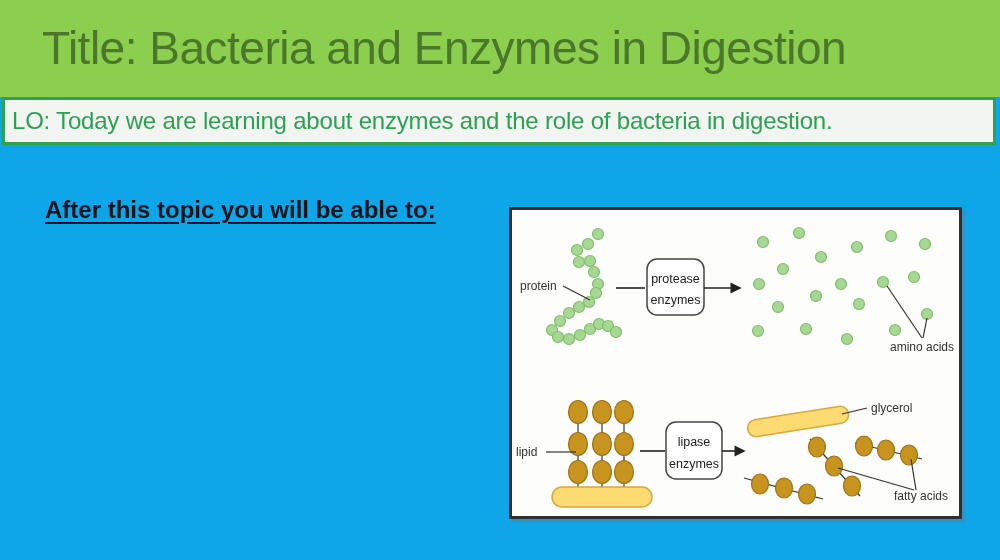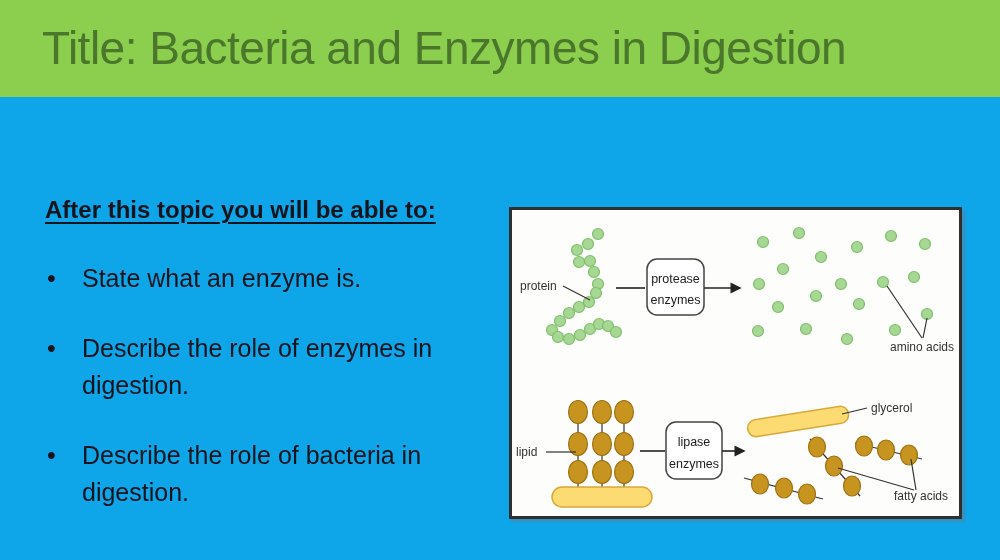--- a/index.html
+++ b/index.html
@@ -17,21 +17,21 @@
   .lo-box{
     position:absolute;left:2px;top:97px;width:994px;height:48px;box-sizing:border-box;
     border:3px solid #2FA24F;background:#F2F4F1;display:flex;align-items:center;
   }
   .lo-box span{
     padding-left:7px;font-size:24px;color:#2CA053;white-space:nowrap;letter-spacing:-0.2px;
   }
   
   .objectives{position:absolute;left:45px;top:196px;width:430px;color:#14141C;}
   .objectives h2{
-    margin:0 0 36px 0;font-size:24px;font-weight:bold;white-space:nowrap;
+    margin:0 0 48px 0;font-size:24px;font-weight:bold;white-space:nowrap;
     text-decoration:underline;text-underline-offset:4px;text-decoration-thickness:2px;
   }
   .objectives ul{margin:0;padding:0;list-style:none;width:410px;}
   .objectives li{
     position:relative;padding-left:37px;margin-bottom:33px;
     font-size:25px;line-height:37px;
   }
   .objectives li::before{
     content:"\2022";position:absolute;left:2px;top:0;font-size:25px;line-height:37px;
   }
@@ -55,28 +55,26 @@
 </style>
 </head>
 <body>
 
 <div class="slide">
 
   <header class="banner">
     <h1>Title: Bacteria and Enzymes in Digestion</h1>
   </header>
 
+  <div class="lo-box">
+    <span>LO: Today we are learning about enzymes and the role of bacteria in digestion.</span>
+  </div>
 
   <section class="objectives">
     <h2>After this topic you will be able to:</h2>
-    <ul>
-      <li><span>State what an enzyme is.</span></li>
-      <li><span>Describe the role of enzymes in digestion.</span></li>
-      <li><span>Describe the role of bacteria in digestion.</span></li>
-    </ul>
   </section>
 
   <figure class="diagram">
     <svg width="447" height="306" viewBox="3 3 447 306">
       <defs>
         <marker id="arrow" viewBox="0 0 10 10" refX="8.5" refY="5" markerWidth="7" markerHeight="7" orient="auto">
           <path d="M0,0 L10,5 L0,10 z" fill="#222"></path>
         </marker>
       </defs>
 

